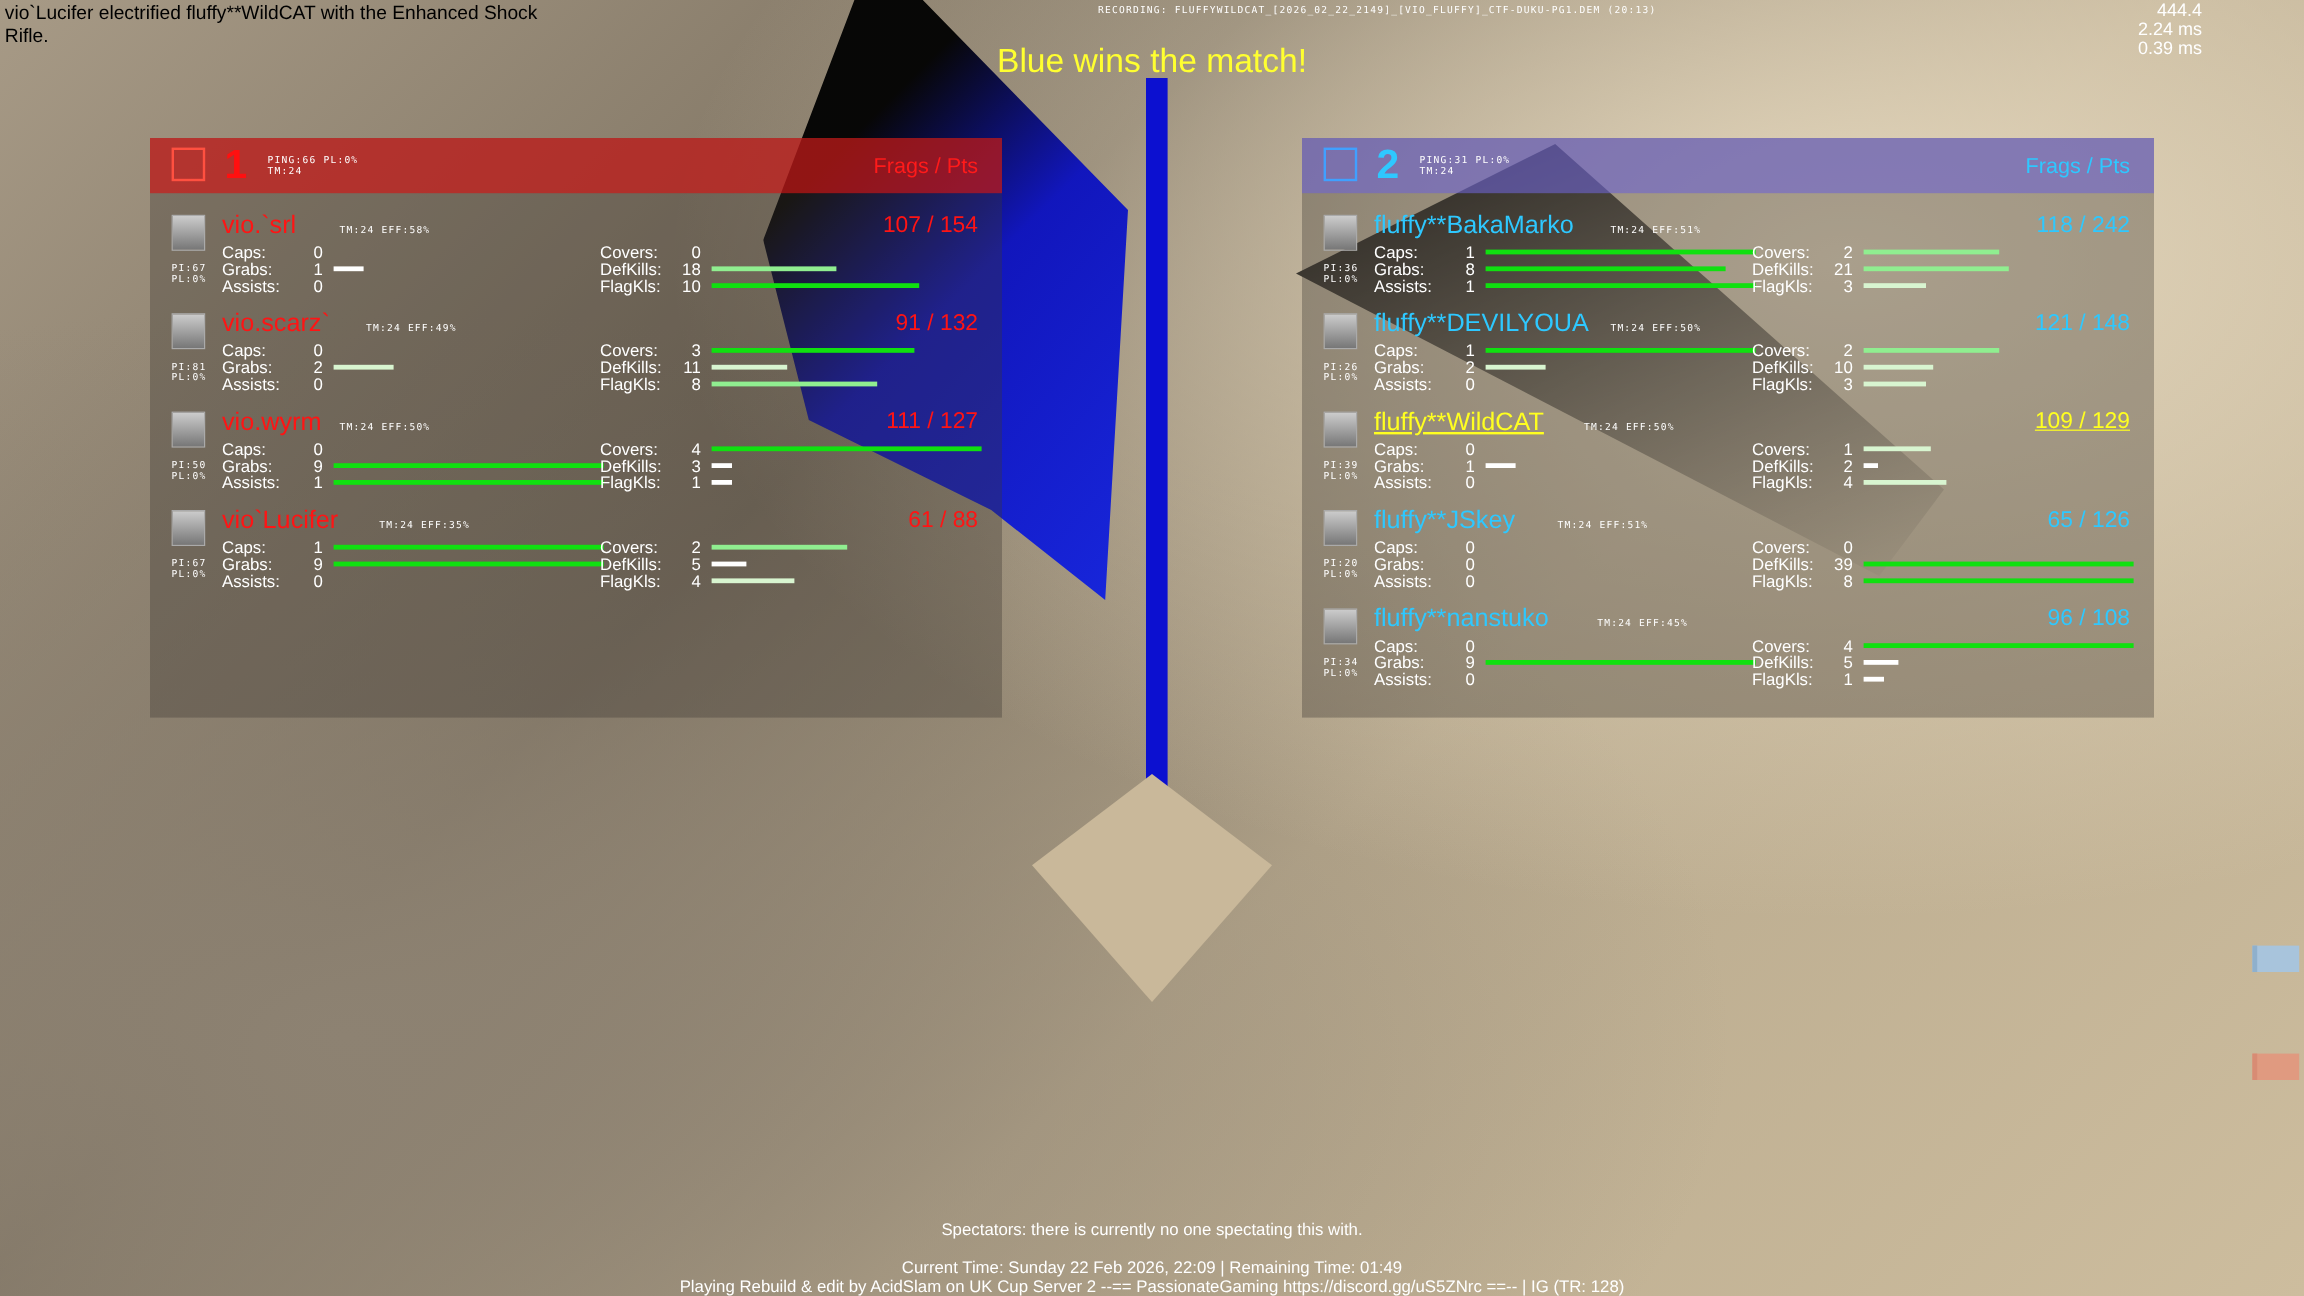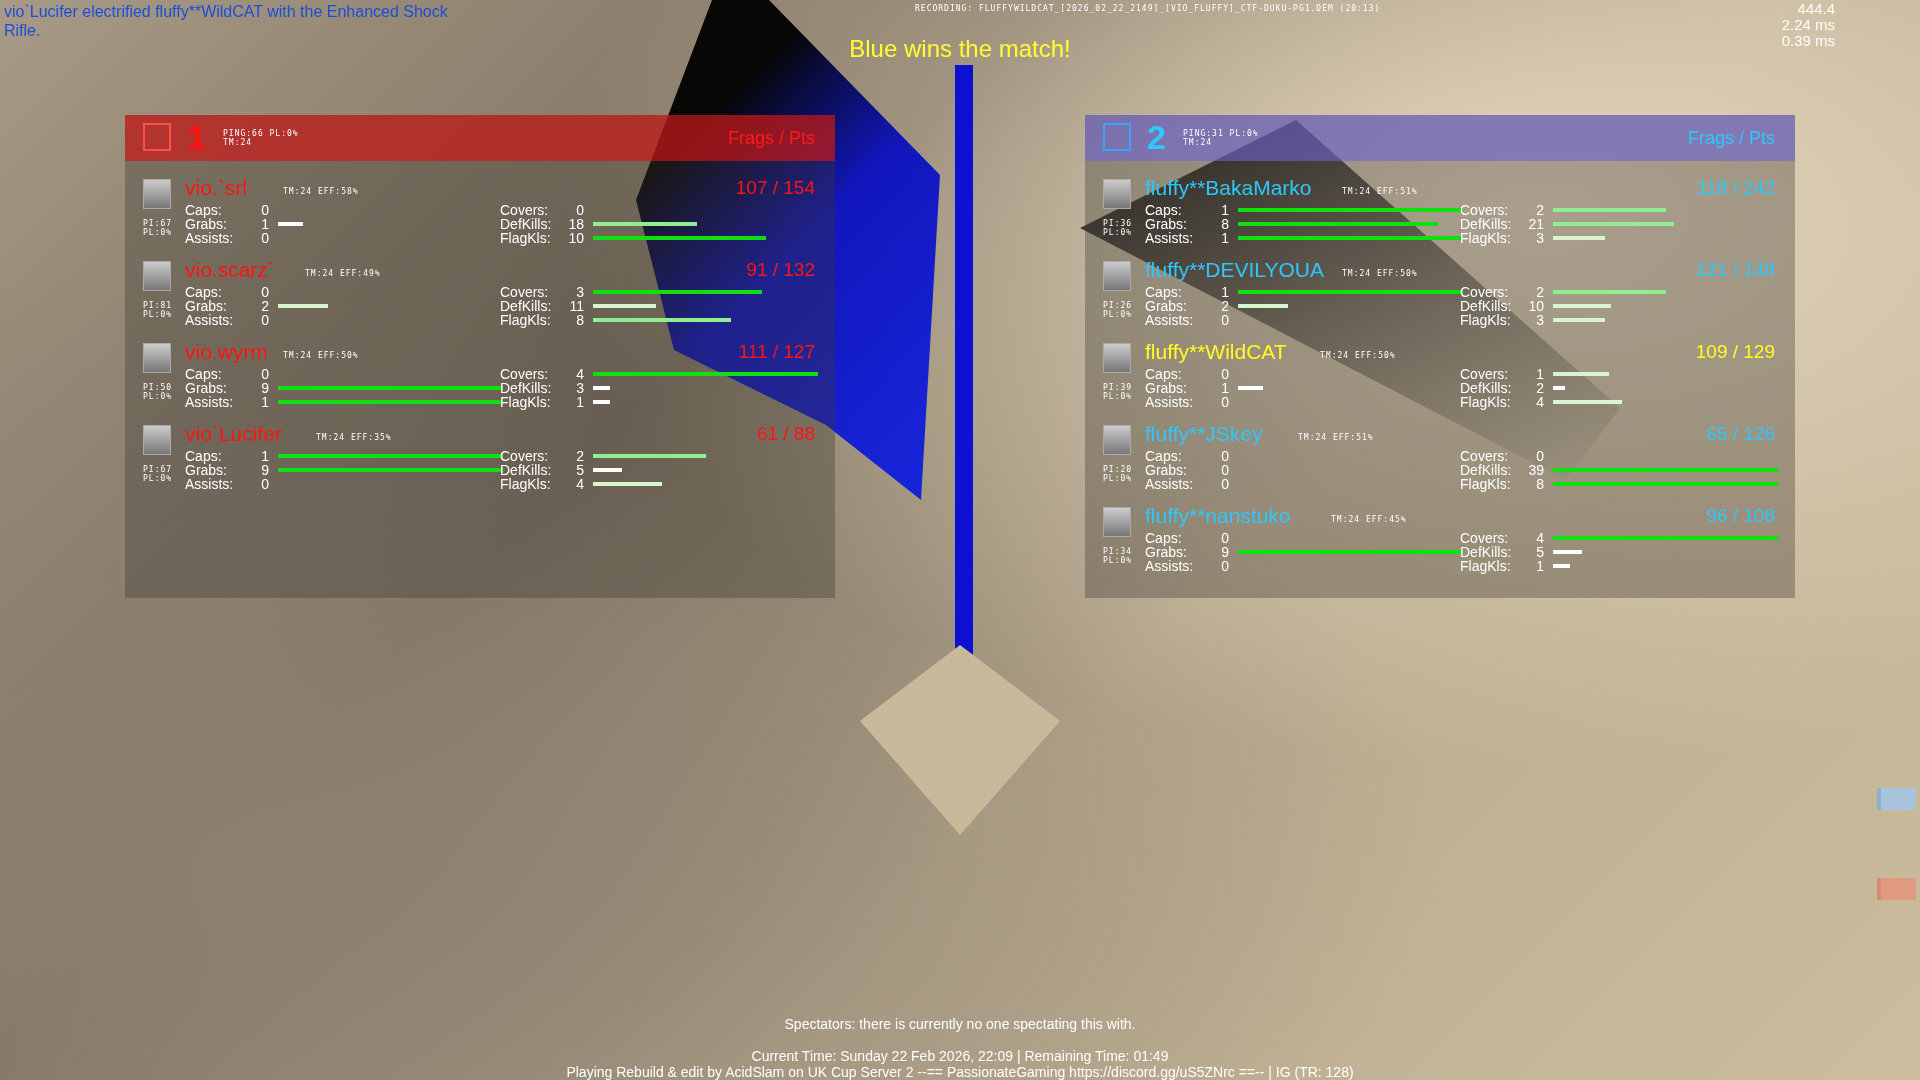--- a/index.html
+++ b/index.html
@@ -7,24 +7,24 @@
     width:1920px; height:1080px; overflow:hidden; position:relative;
     font-family:"Liberation Sans", sans-serif;
     background:
       radial-gradient(ellipse at 80% 20%, #e4d7bd 0%, rgba(228,215,189,0) 45%),
       radial-gradient(ellipse at 15% 80%, #8d8272 0%, rgba(141,130,114,0) 50%),
       linear-gradient(135deg, #a79a86 0%, #7b705f 35%, #b8a98d 60%, #cdbd9e 100%);
   }
   .scene-shape { position:absolute; pointer-events:none; }
   .mono { font-family:"DejaVu Sans Mono", monospace; }
 
-  .killmsg { position:absolute; left:4px; top:2px; width:450px; color:#1d4ed8; font-size:16px; line-height:19px; }
+  .killmsg { position:absolute; left:4px; top:2px; width:450px; color:#000000; font-size:16px; line-height:19px; }
   .recording { position:absolute; left:915px; top:4px; color:#fff; font-size:8px; letter-spacing:1px; }
   .perf { position:absolute; right:85px; top:1px; text-align:right; color:#fff; font-size:15px; line-height:16px; }
-  .banner { position:absolute; left:0; width:1920px; top:35px; text-align:center; color:#ffff30; font-size:24px; }
+  .banner { position:absolute; left:0; width:1920px; top:35px; text-align:center; color:#ffff30; font-size:28px; }
 
   .team { position:absolute; top:115px; width:710px; height:483px; background:rgba(60,55,50,0.35); }
   .team.red { left:125px; }
   .team.blue { left:1085px; }
   .team-head { height:46px; position:relative; }
   .team.red .team-head { background:rgba(210,20,20,0.65); }
   .team.blue .team-head { background:rgba(110,100,210,0.6); }
   .team-logo { position:absolute; left:18px; top:8px; width:28px; height:28px; border:2px solid; box-sizing:border-box; }
   .team.red .team-logo { border-color:#ff5040; }
   .team.blue .team-logo { border-color:#40a0ff; }
@@ -37,21 +37,21 @@
   .team.blue .team-cols { color:#2ec8ff; }
 
   .player { position:absolute; left:0; width:710px; height:82px; }
   .avatar { position:absolute; left:18px; top:4px; width:28px; height:30px; border:1px solid #aaa; background:linear-gradient(#ccc,#777); box-sizing:border-box; }
   .pping { position:absolute; left:18px; top:44px; color:#fff; font-size:8px; line-height:9px; letter-spacing:1px; }
   .pname { position:absolute; left:60px; top:0; font-size:21px; line-height:26px;text-align:right; }
   .pmeta { position:absolute; top:12px; color:#fff; font-size:8px; letter-spacing:1px; }
   .pscore { position:absolute; right:20px; top:2px; font-size:19px; }
   .red .pname, .red .pscore { color:#ff1414; }
   .blue .pname, .blue .pscore { color:#2ec8ff; }
-  .pname.hl, .pscore.hl { color:#ffff20 !important; }
+  .pname.hl, .pscore.hl { color:#ffff20 !important;text-decoration:underline; }
 
   .stat { position:absolute; color:#fff; font-size:14px; line-height:14px; }
   .stat .lbl { display:inline-block; width:62px; }
   .stat .val { display:inline-block; width:22px; text-align:right; }
   .bar { position:absolute; height:4px; top:5px; }
 
   .flag-ind { position:absolute; right:4px; width:35px; height:22px; }
   .bottom { position:absolute; left:0; width:1920px; text-align:center; color:#fff; font-size:14px; }
 </style>
 </head>

